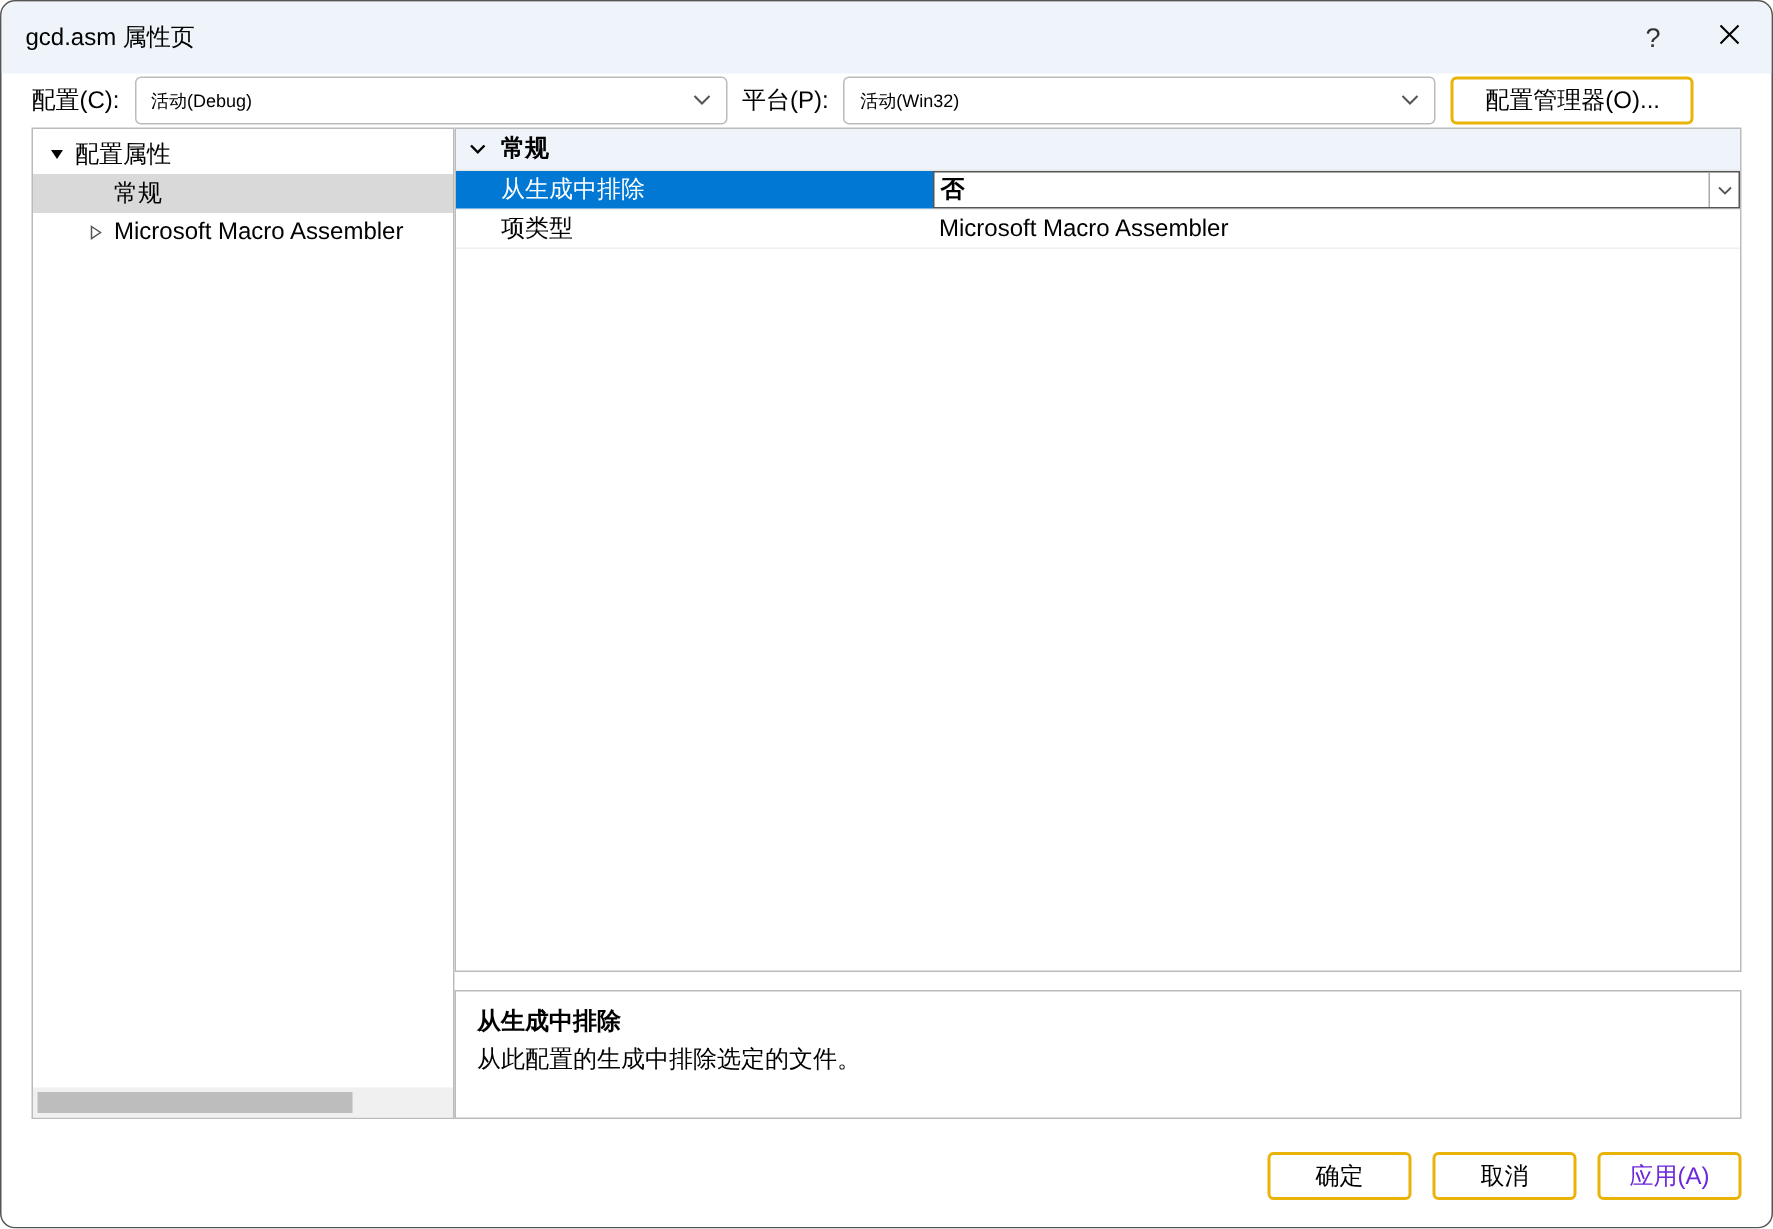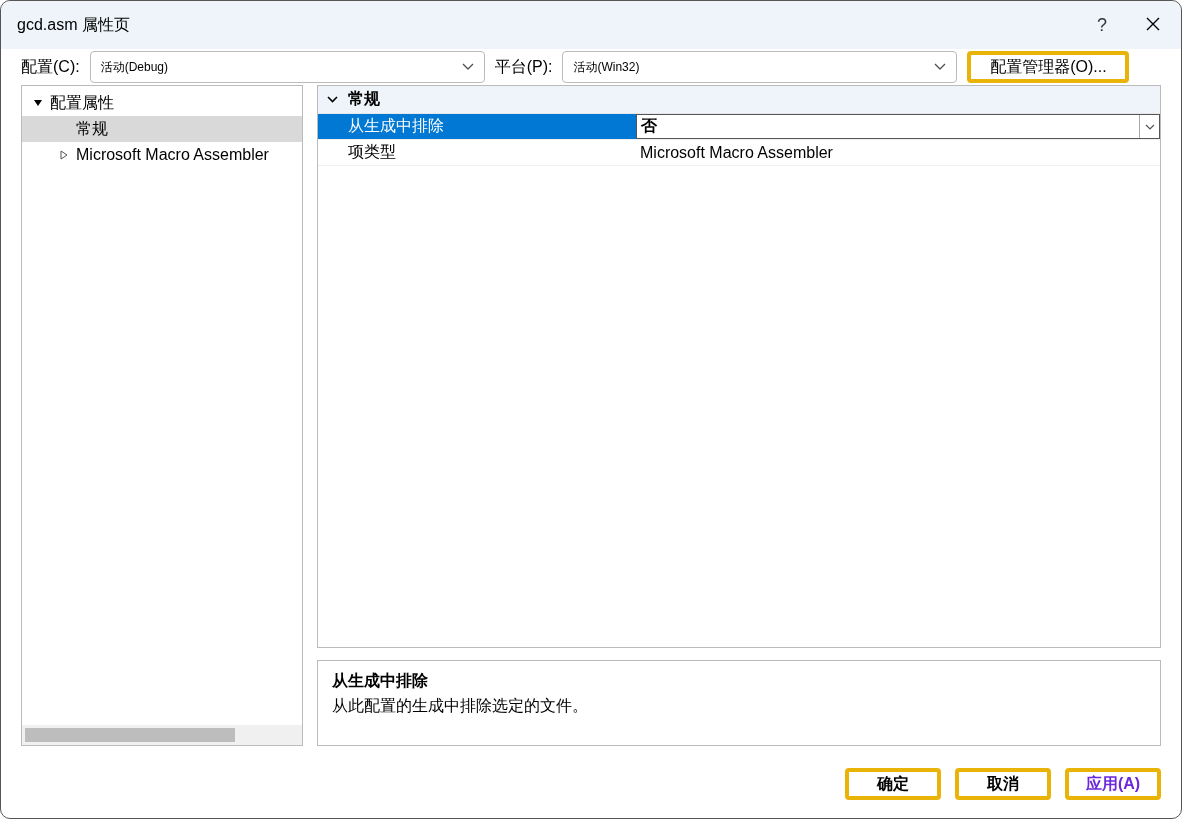--- a/index.html
+++ b/index.html
@@ -68,34 +68,33 @@
 .combo .value { font-size: 12px; }
 .combo .chevron {
   margin-left: auto;
   display: flex; align-items: center;
 }
 .combo .chevron svg { width: 12px; height: 8px; }
 .combo-config { width: 395px; }
 .combo-platform { width: 395px; }
 .btn {
   height: 32px;
-  border: 4px solid #eab308;
+  border: 2px solid #eab308;
   border-radius: 4px;
   background: #fff;
   padding: 0 16px;
   font-size: 16px;
   display: flex; align-items: center; justify-content: center;
 }
 .btn-config-mgr { width: 162px; }
 
 .content {
   flex: 1;
   display: flex;
   padding: 0 20px 10px 20px;
-  gap: 14px;
   min-height: 0;
 }
 .tree-panel {
   width: 282px;
   border: 1px solid #bbb;
   display: flex;
   flex-direction: column;
   background: #fff;
 }
 .tree {
@@ -204,21 +203,21 @@
 }
 .desc-box .d-title { font-weight: bold; font-size: 16px; margin-bottom: 4px; }
 .desc-box .d-text { font-size: 16px; }
 
 .footer {
   padding: 12px 20px 18px 20px;
   display: flex;
   justify-content: flex-end;
   gap: 14px;
 }
-.footer .btn { width: 96px; height: 32px; font-weight: bold; }
+.footer .btn { width: 96px; height: 32px; }
 .footer .btn.disabled { color: #6d28d9; }
 </style>
 </head>
 <body>
 
 <div class="window">
 
   <div class="titlebar">
     <span class="title">gcd.asm 属性页</span>
     <div class="titlebar-right">

